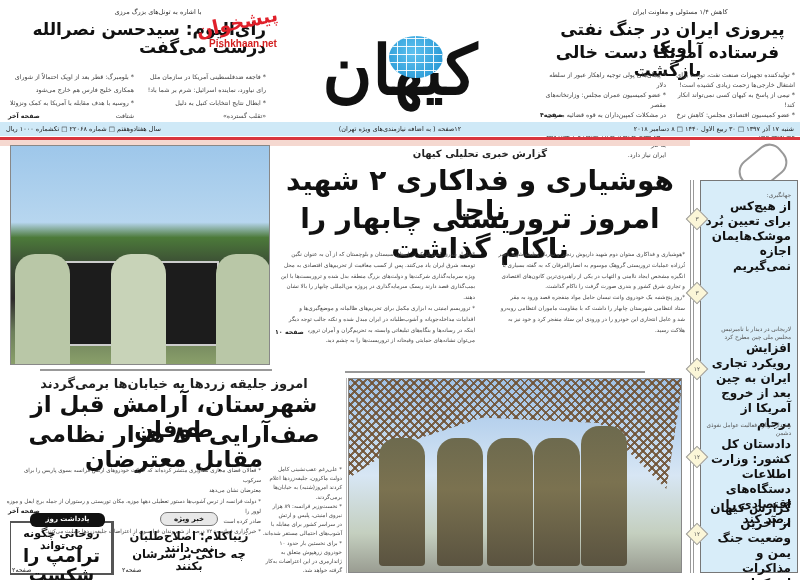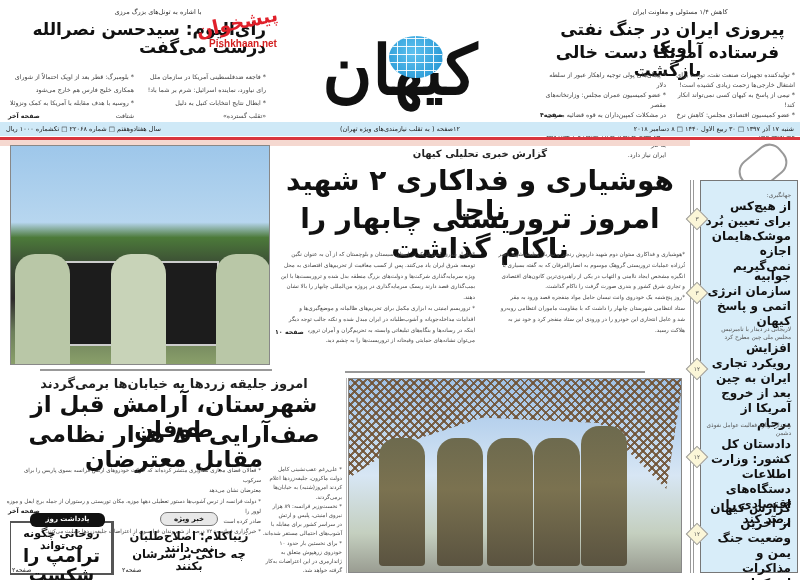--- a/index.html
+++ b/index.html
@@ -106,21 +106,21 @@
       <div>در مشکلات کمپین‌داران به قوه قضائیه معرفی می‌شوند</div>
       <div>* یک مقام عراقی: عراق حداقل تا ۲ سال دیگر به گاز</div>
       <div>ایران نیاز دارد.</div>
     </div>
     <div class="pageref" style="position:absolute; left:0; top:40px;">صفحه۴</div>
   </div>
 </div>
 
 <div class="abs" id="infobar">
   <span style="right:6px;">شنبه ۱۷ آذر ۱۳۹۷ □ ۳۰ ربیع الاول ۱۴۴۰ □ ۸ دسامبر ۲۰۱۸</span>
-  <span style="left:300px; width:200px; text-align:center;">۱۲صفحه ( به تقلب نیازمندی‌های ویژه تهران)</span>
+  <span style="left:300px; width:200px; text-align:center;">۱۲صفحه ( به اضافه نیازمندی‌های ویژه تهران)</span>
   <span style="left:6px;">سال هفتادوهفتم □ شماره ۲۲۰۶۸ □ تکشماره ۱۰۰۰ ریال</span>
 </div>
 <div class="abs" id="redline"></div>
 <div class="abs" id="pinkbar"></div>
 
 <div class="abs photo" id="photo1">
   <div class="banner"></div>
   <div class="officer" style="left:4px;"></div>
   <div class="officer" style="left:100px; background:#c8d3b8;"></div>
   <div class="officer" style="left:205px;"></div>
@@ -275,23 +275,20 @@
 <div class="abs" id="sidebar-border"></div>
 <div class="abs" id="sidebar">
   <div class="item" style="top:10px;">
     <div class="k">جهانگیری:</div>
     <div class="t">از هیچ‌کس برای تعیین بُرد موشک‌هایمان اجازه نمی‌گیریم</div>
   </div>
   <div class="pin" style="top:30px;">
       <span>۳</span>
     </div>
 
-  <div class="item" style="top:88px;">
-    <div class="t">جوابیه سازمان انرژی اتمی و پاسخ کیهان</div>
-  </div>
   <div class="pin" style="top:104px;">
       <span>۳</span>
     </div>
 
   <div class="item" style="top:144px;">
     <div class="k">لاریجانی در دیدار با تامبرتیس محلس ملی چین مطرح کرد</div>
     <div class="t">افزایش رویکرد تجاری ایران به چین بعد از خروج آمریکا از برجام</div>
   </div>
   <div class="pin" style="top:180px;">
       <span>۱۲</span>

